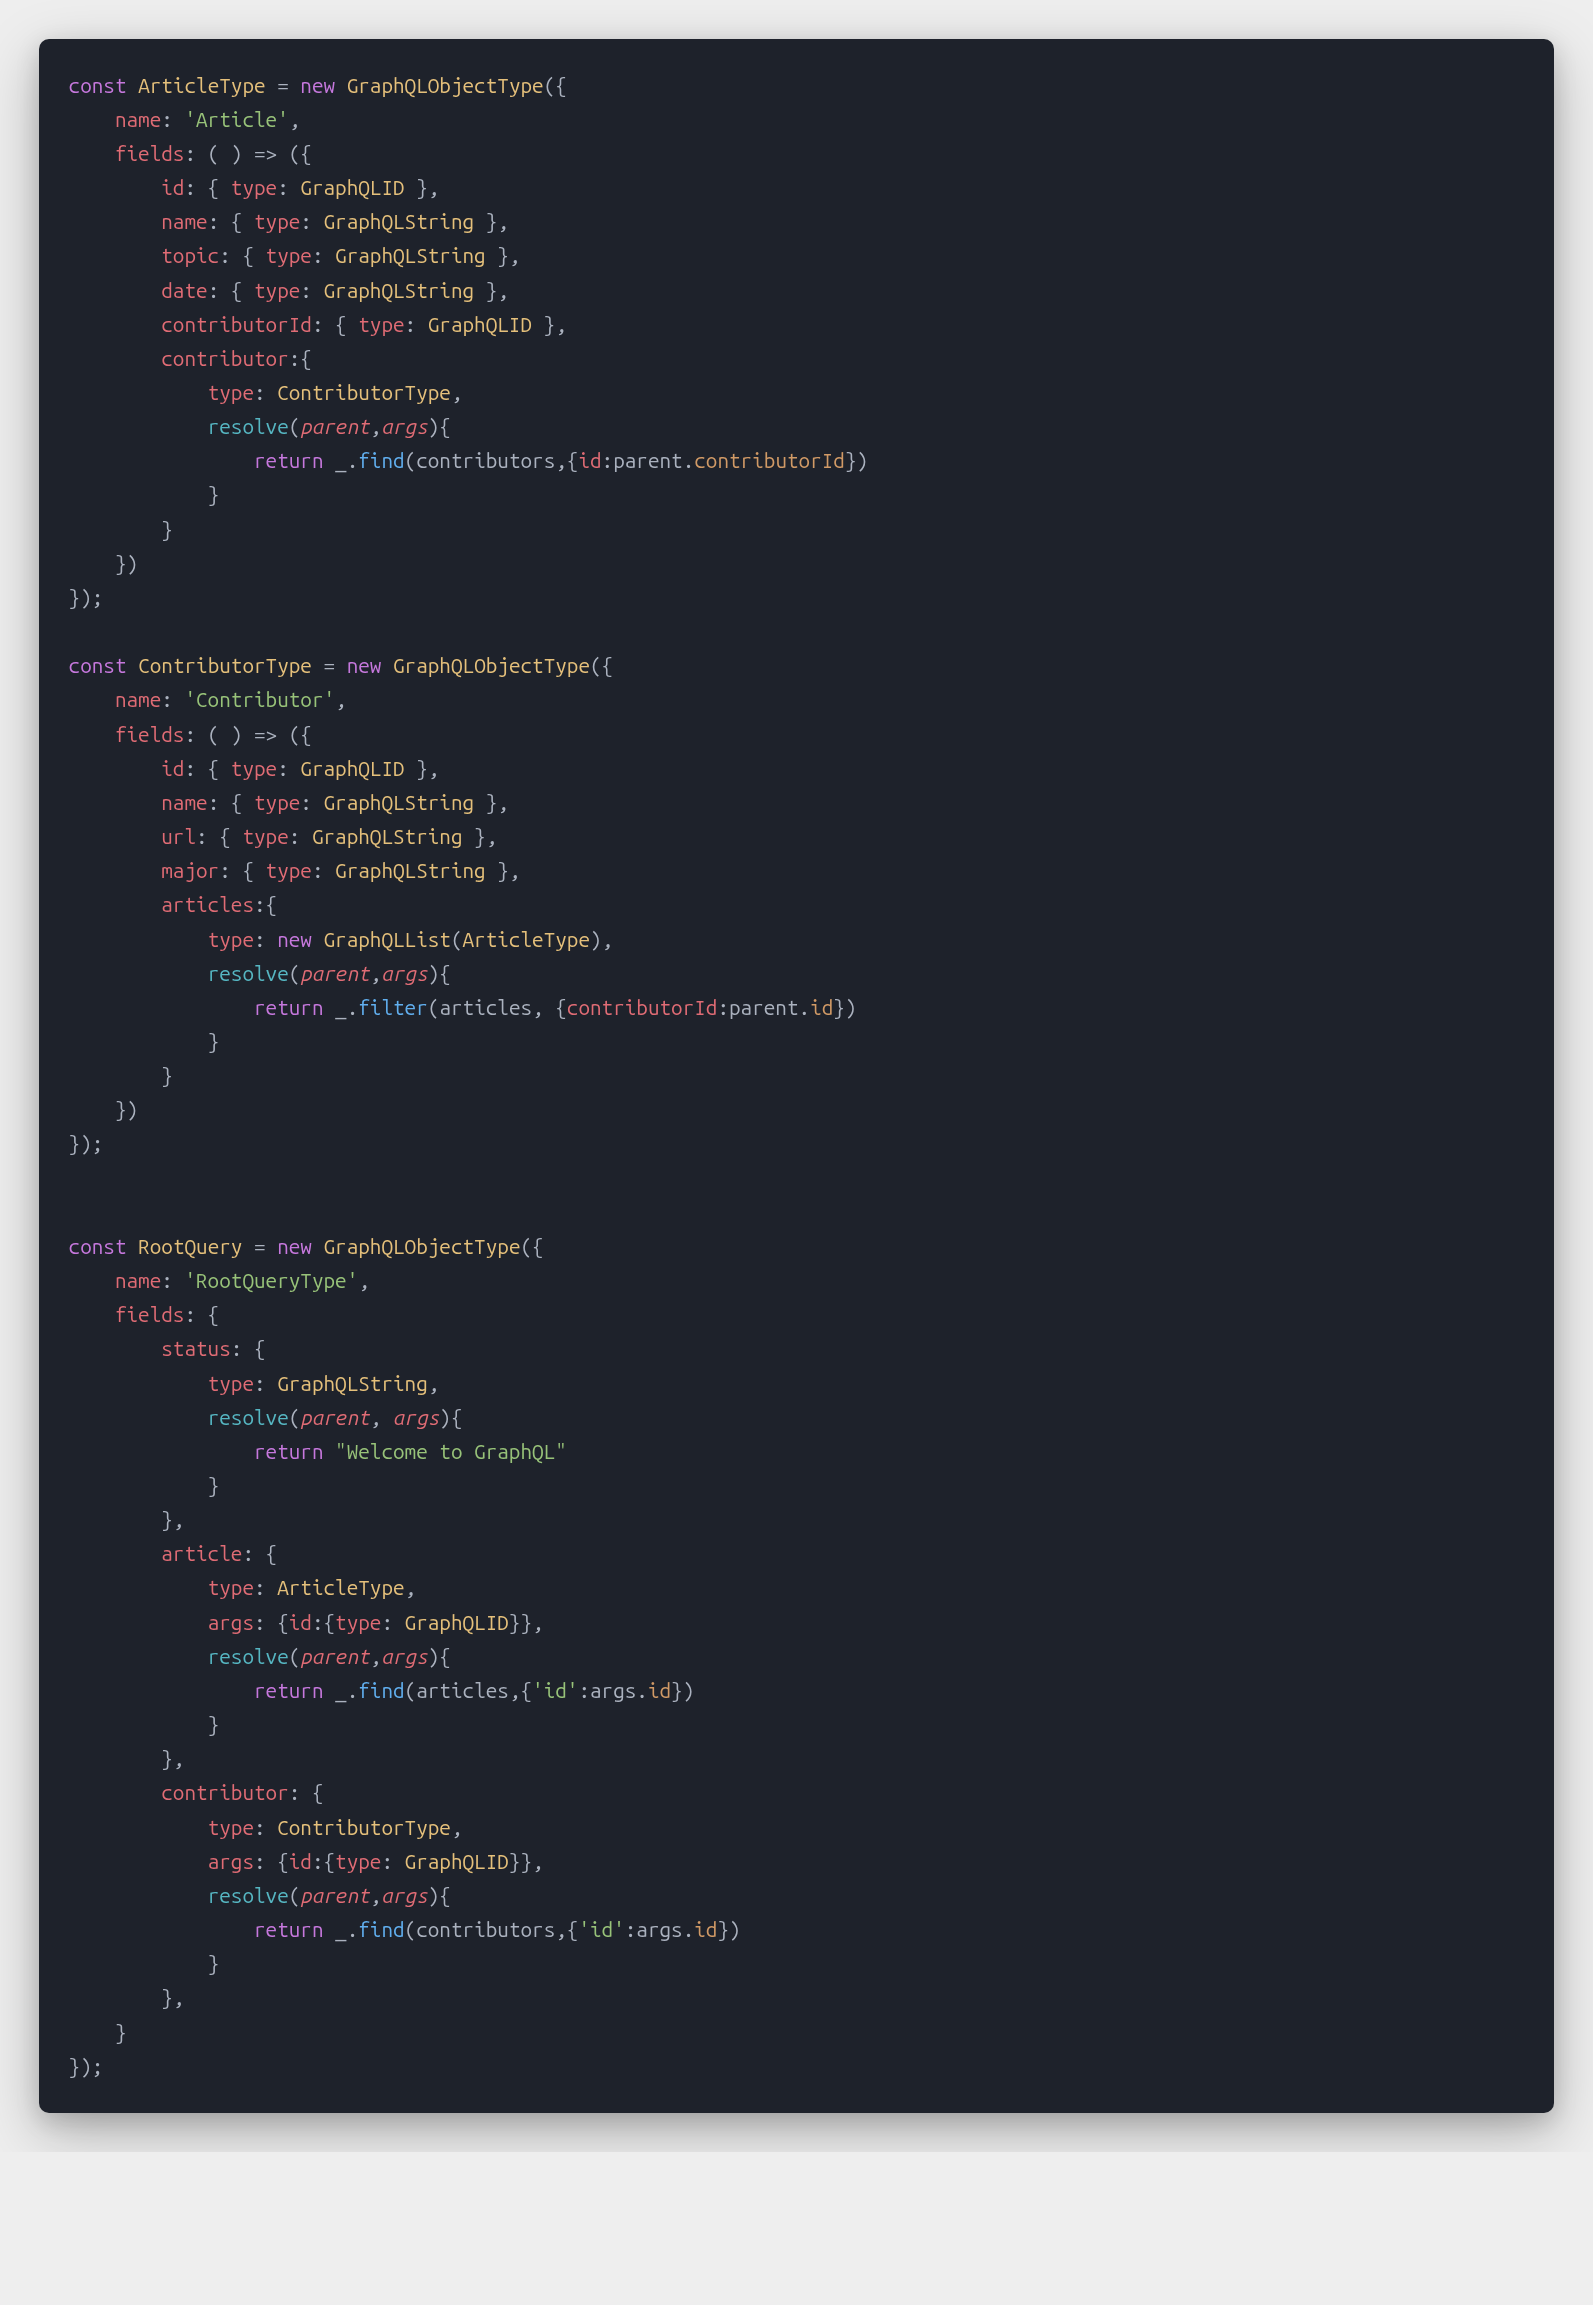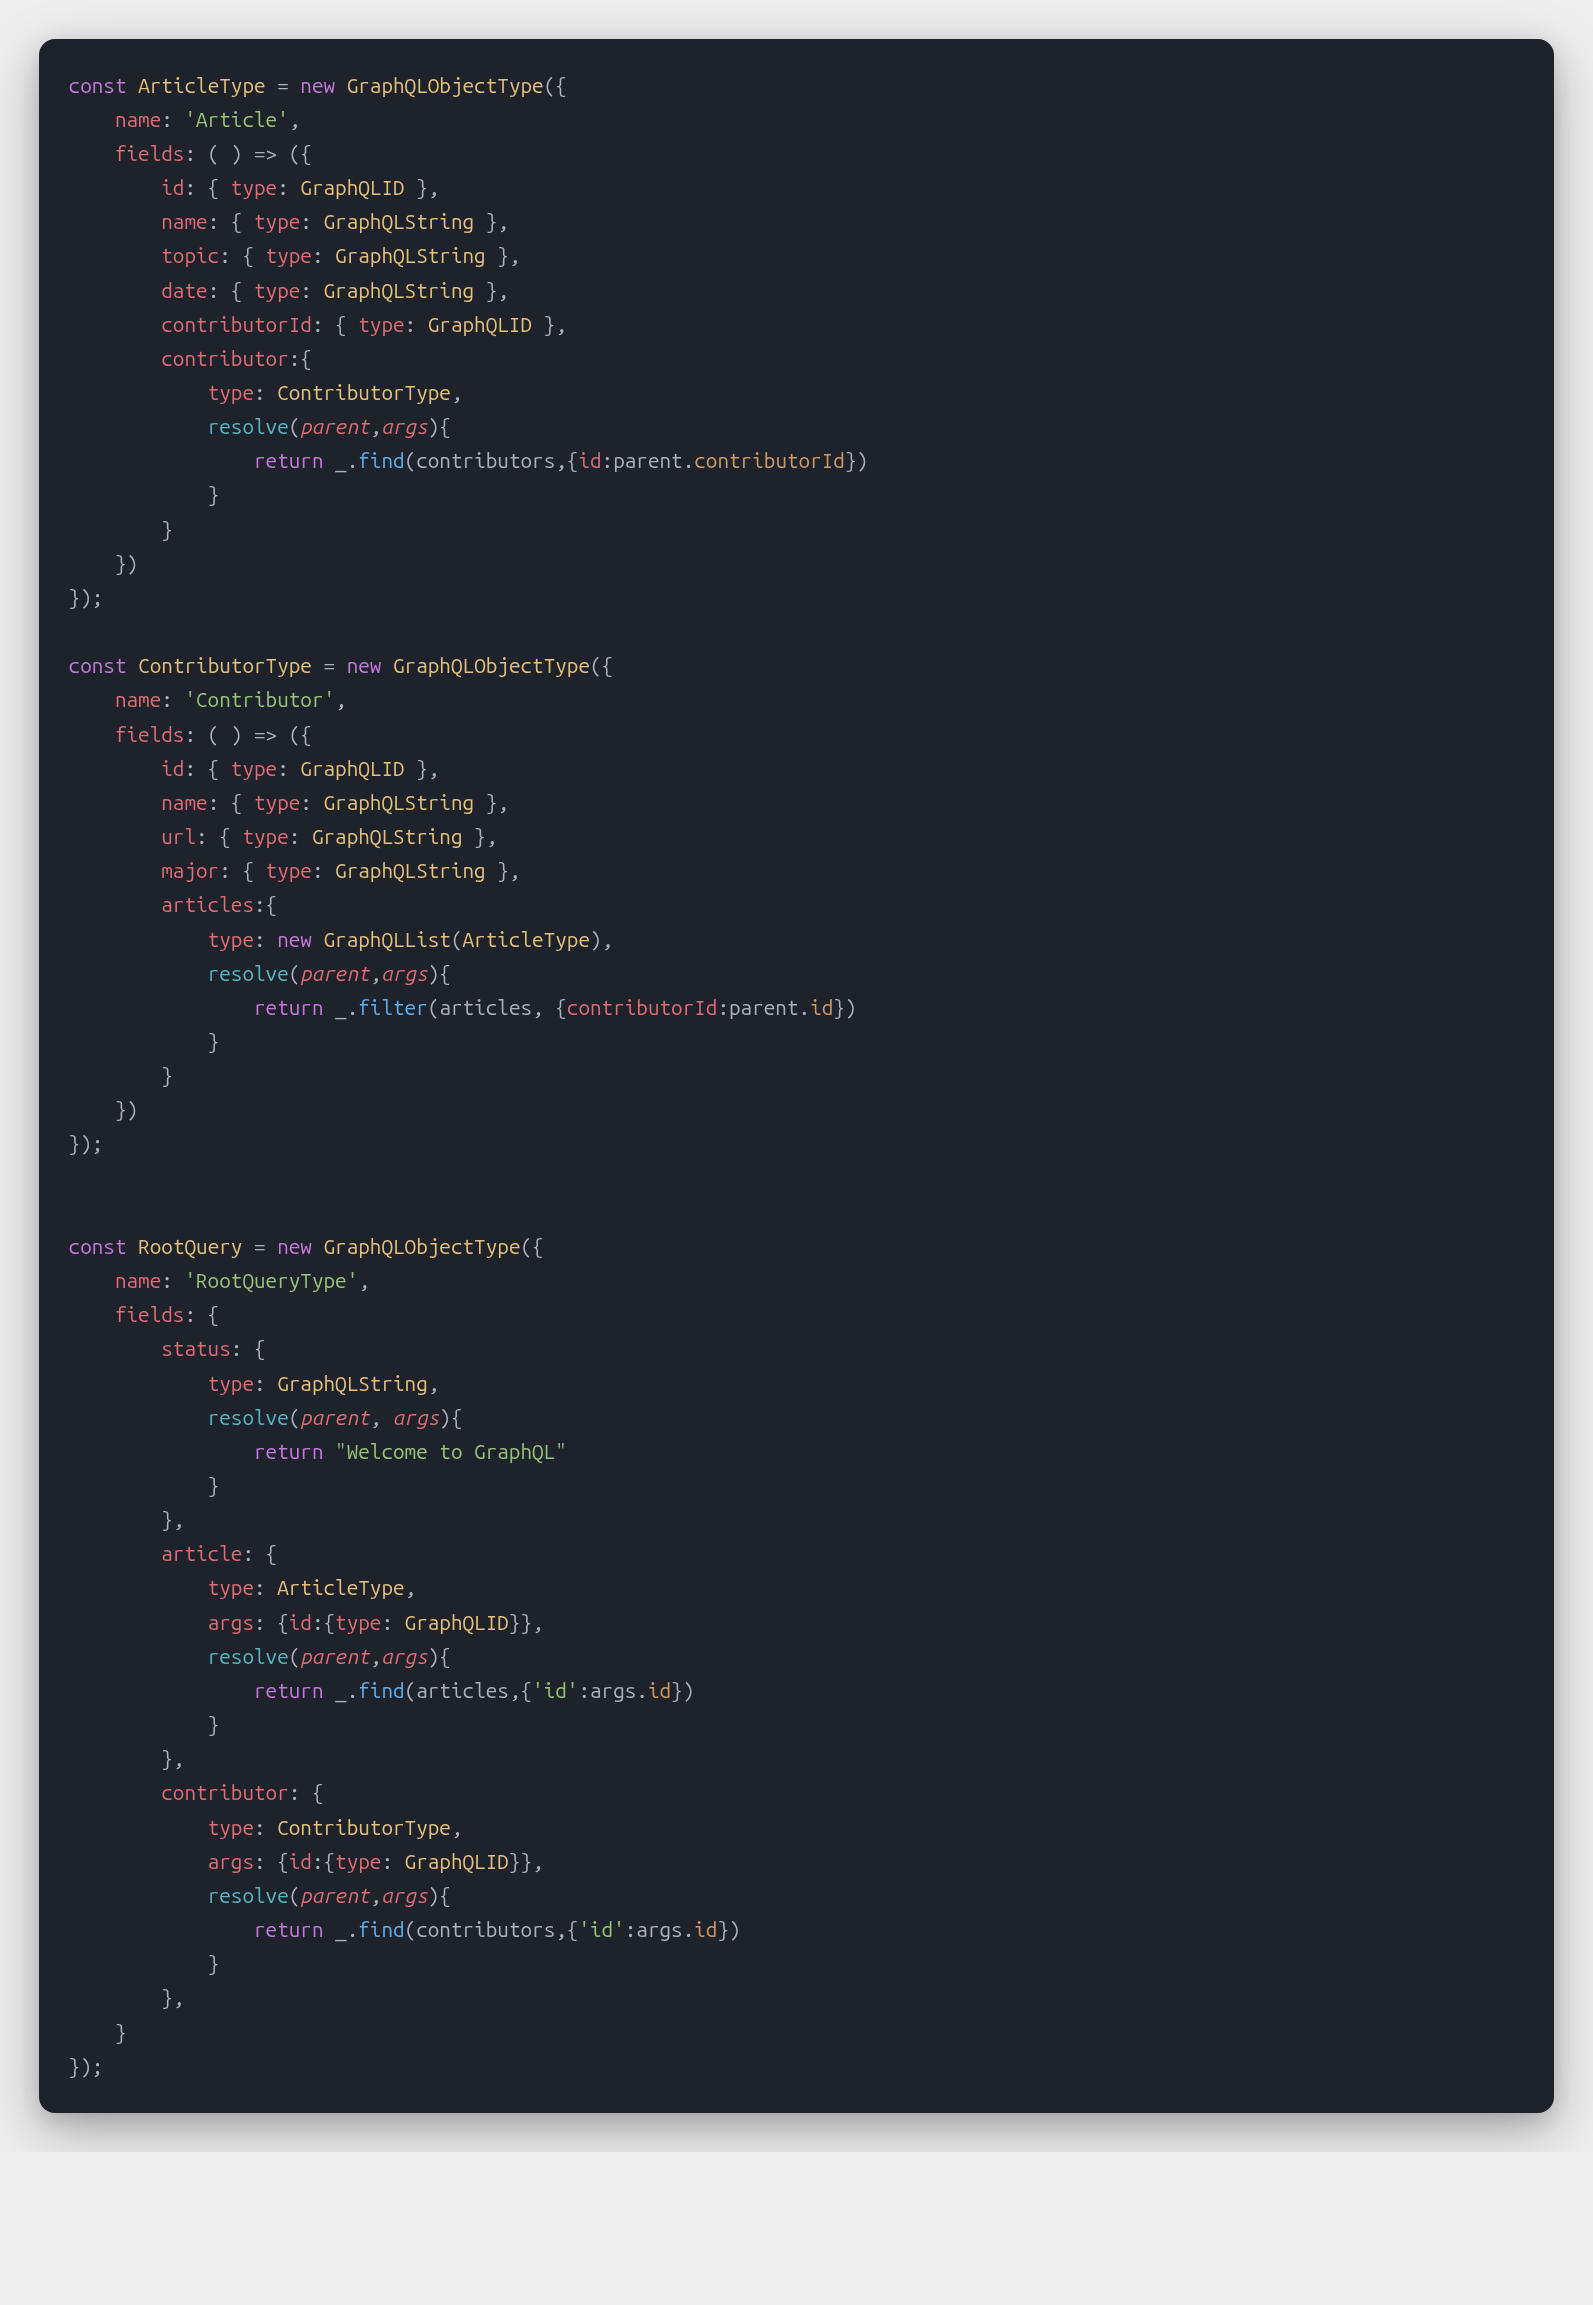--- a/index.html
+++ b/index.html
@@ -3,21 +3,21 @@
 <meta charset="utf-8">
 <style>
   body {
     margin: 0;
     padding: 39px;
     background: #eeeeee;
     font-family: "SF Mono", "Monaco", "Menlo", "Consolas", "Ubuntu Mono", monospace;
   }
   .code-window {
     background: #1e222b;
-    border-radius: 16px;
+    border-radius: 10px;
     padding: 29.6px 29.6px 29.6px 29.6px;
     box-shadow: 0 19.7px 59px rgba(0,0,0,0.25), 0 7.9px 23.6px rgba(0,0,0,0.15);
     overflow-x: auto;
   }
   pre {
     margin: 0;
     font-family: inherit;
     font-size: 20.7px;
     line-height: 1.65;
     white-space: pre;

